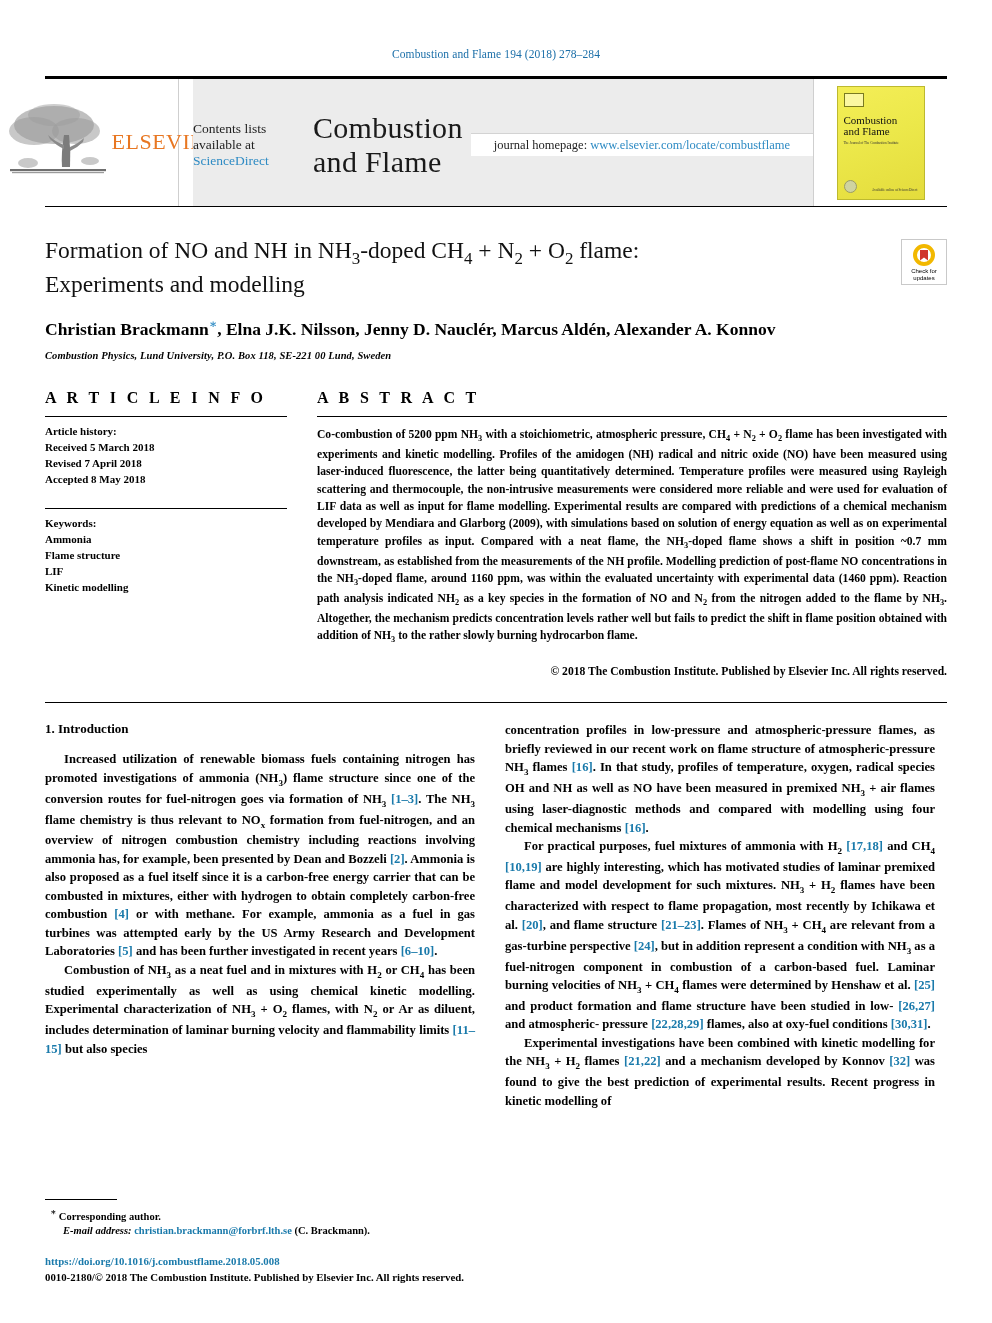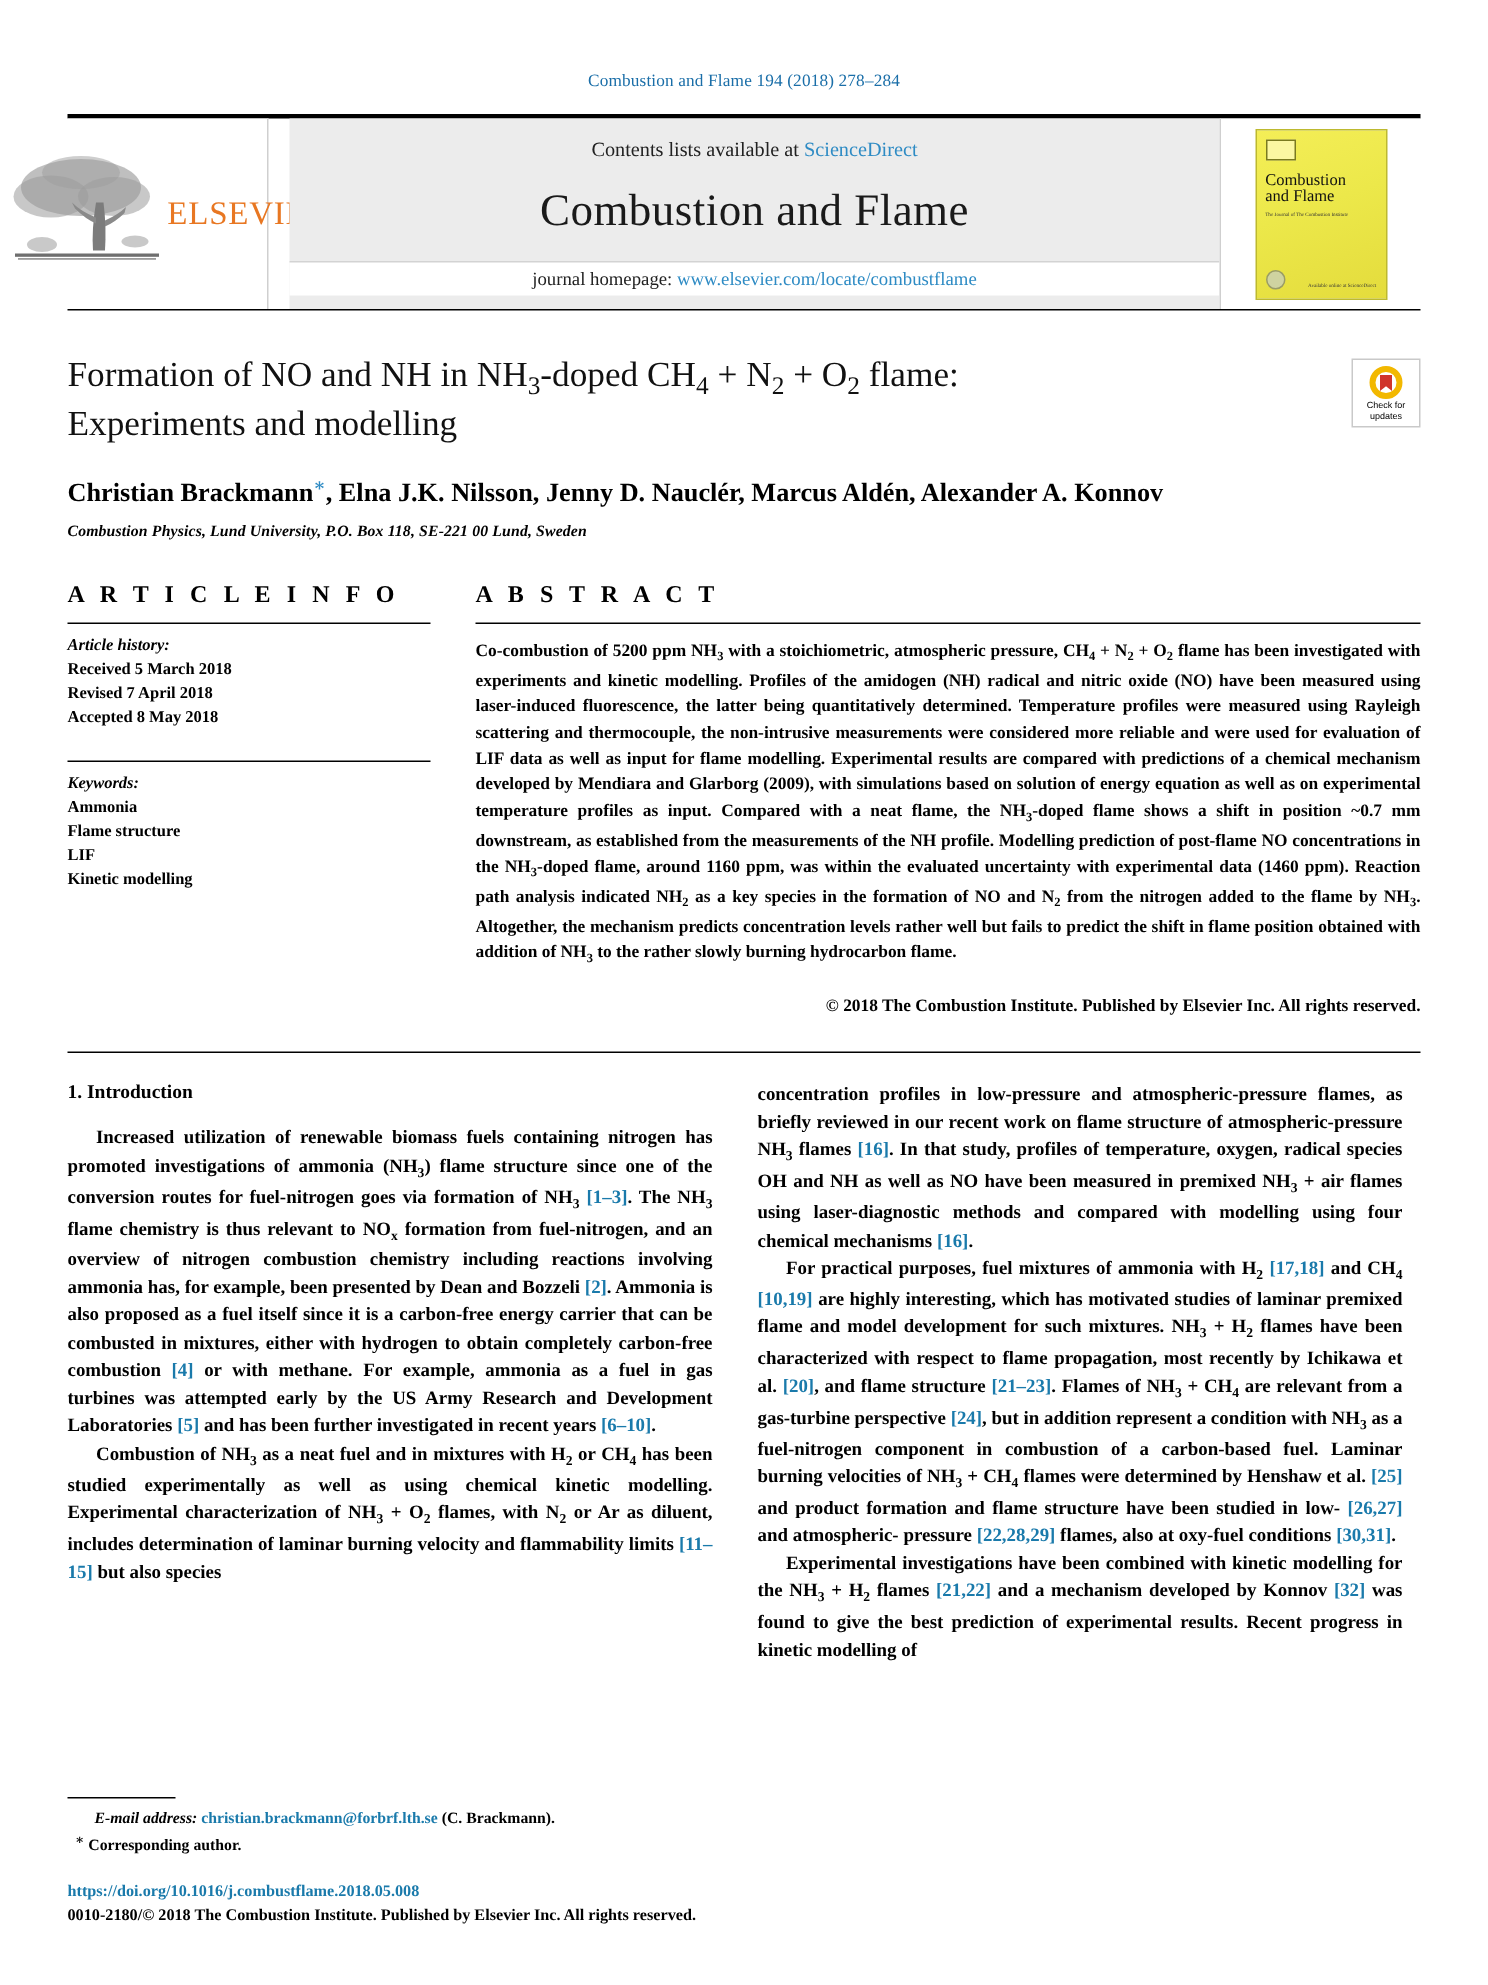--- a/index.html
+++ b/index.html
@@ -49,21 +49,21 @@
     font-family: "Liberation Serif", serif;
     color: #E87722;
     font-size: 22px;
     letter-spacing: .5px;
     line-height: 1;
     margin-top: 1px;
   }
   .mast-center {
     flex: 1 1 auto;
     background: #ececec;
-    display: flex; flex-direction: column;
+    display: flex; flex-direction: row;
     align-items: center; justify-content: space-between;
     padding: 13px 0 9px;
     margin-left: 14px;
   }
   .contents-line { font-size: 13.5px; color: #222; }
   .contents-line .sd { color: #2e8bc4; }
   .journal-name {
     font-size: 30px;
     letter-spacing: .3px;
     color: #1a1a1a;
@@ -163,21 +163,21 @@
   }
   .col-info { width: 242px; flex: none; }
   .col-abs  { flex: 1 1 auto; }
   .sechead {
     font-size: 16px; font-weight: bold;
     letter-spacing: 3.4px;
     margin-bottom: 9px;
   }
   .rule-thick { border-top: 1.6px solid #000; }
   .info-grp { padding-top: 7px; font-size: 11px; line-height: 1.45; }
-  .info-grp .lbl { font-style: italic; font-weight: bold; }
+  .info-grp .lbl { font-weight: bold; }
   .info-grp div { font-weight: bold; }
   .info-sep { margin-top: 20px; border-top: 1.6px solid #000; }
   .abstract {
     padding-top: 9px;
     font-size: 11.6px;
     line-height: 1.5;
     text-align: justify;
     font-weight: bold;
   }
   .abs-copy { text-align: right; margin-top: 7px; font-weight: bold; }
@@ -336,28 +336,28 @@
 
     <div class="bcol">
       <p class="para" style="text-indent:0">concentration profiles in low-pressure and atmospheric-pressure flames, as briefly reviewed in our recent work on flame structure of atmospheric-pressure NH<sub>3</sub> flames <span class="ref">[16]</span>. In that study, profiles of temperature, oxygen, radical species OH and NH as well as NO have been measured in premixed NH<sub>3</sub> + air flames using laser-diagnostic methods and compared with modelling using four chemical mechanisms <span class="ref">[16]</span>.</p>
       <p class="para">For practical purposes, fuel mixtures of ammonia with H<sub>2</sub> <span class="ref">[17,18]</span> and CH<sub>4</sub> <span class="ref">[10,19]</span> are highly interesting, which has motivated studies of laminar premixed flame and model development for such mixtures. NH<sub>3</sub> + H<sub>2</sub> flames have been characterized with respect to flame propagation, most recently by Ichikawa et al. <span class="ref">[20]</span>, and flame structure <span class="ref">[21–23]</span>. Flames of NH<sub>3</sub> + CH<sub>4</sub> are relevant from a gas-turbine perspective <span class="ref">[24]</span>, but in addition represent a condition with NH<sub>3</sub> as a fuel-nitrogen component in combustion of a carbon-based fuel. Laminar burning velocities of NH<sub>3</sub> + CH<sub>4</sub> flames were determined by Henshaw et al. <span class="ref">[25]</span> and product formation and flame structure have been studied in low- <span class="ref">[26,27]</span> and atmospheric- pressure <span class="ref">[22,28,29]</span> flames, also at oxy-fuel conditions <span class="ref">[30,31]</span>.</p>
       <p class="para">Experimental investigations have been combined with kinetic modelling for the NH<sub>3</sub> + H<sub>2</sub> flames <span class="ref">[21,22]</span> and a mechanism developed by Konnov <span class="ref">[32]</span> was found to give the best prediction of experimental results. Recent progress in kinetic modelling of</p>
     </div>
   </div>
 
   <div class="footnote">
     <div class="fn-rule"></div>
+    <div class="fn-line">
+      <span class="star">∗</span>
+      <span>Corresponding author.</span>
+    </div>
     <div class="fn-line" style="padding-left:18px;text-indent:0">
       <span class="fn-em">E-mail address:</span>
       <span class="fn-mail">christian.brackmann@forbrf.lth.se</span>
       <span>(C. Brackmann).</span>
     </div>
-    <div class="fn-line">
-      <span class="star">∗</span>
-      <span>Corresponding author.</span>
-    </div>
     <div class="doi-block">
       <div class="doi-link">https://doi.org/10.1016/j.combustflame.2018.05.008</div>
       <div>0010-2180/© 2018 The Combustion Institute. Published by Elsevier Inc. All rights reserved.</div>
     </div>
   </div>
 
 </div>
 
 </body></html>

